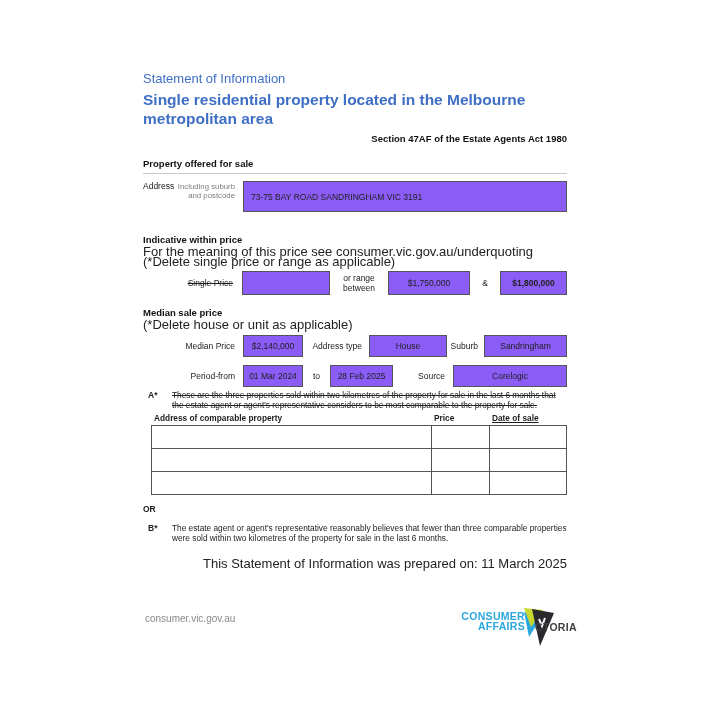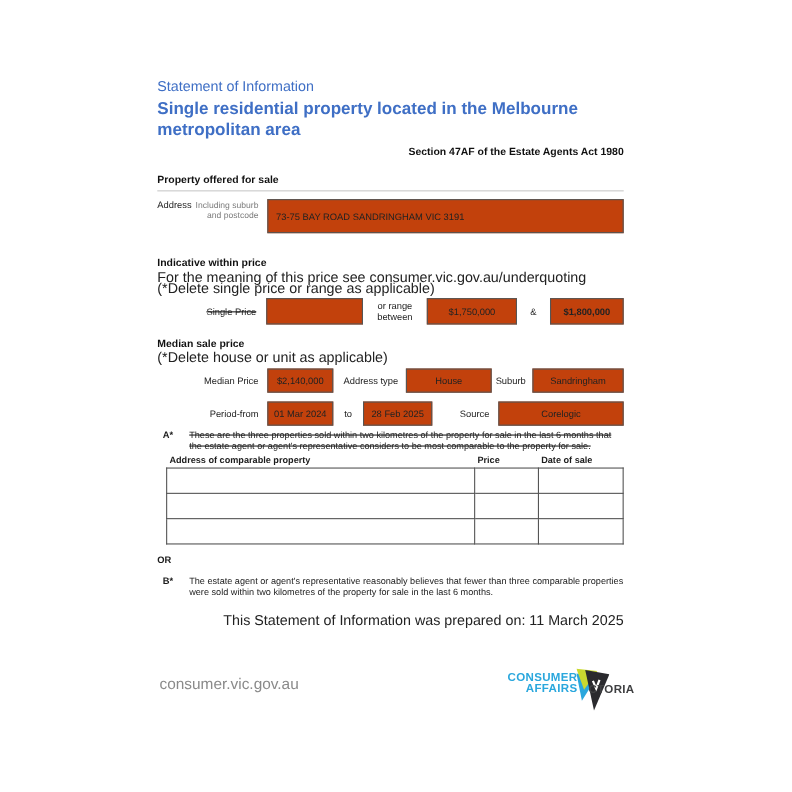--- a/index.html
+++ b/index.html
@@ -19,21 +19,21 @@
 
   .h-sec { font-size:9.5px; font-weight:bold; color:#111; line-height:11px; }
   .prop-heading { margin-top:14px; padding-bottom:4px; border-bottom:1px solid #c9c9c9; }
 
   .row { display:flex; align-items:center; }
   .label-col { width:100px; text-align:right; padding-right:8px; font-size:8.5px; color:#222; }
   .sub-label { font-size:7.8px; color:#7c7c7c; line-height:9px; margin-top:1px; }
   .box {
     border:1px solid #555;
     display:flex; align-items:center; justify-content:center;
-    font-size:8.5px; color:#222; background:#c2410c;
+    font-size:8.5px; color:#222; background:#8b5cf6;
   }
   .address-row { margin-top:7px; align-items:stretch; }
   .address-label-col { display:flex; flex-direction:row; justify-content:center; }
   .address-box { flex:1; height:31px; justify-content:flex-start; padding-left:7px; }
 
   .ind-heading { margin-top:22px; }
   .note { margin-top:2px; font-size:13px; line-height:10px; color:#222; }
   .price-row { margin-top:4px; height:24px; }
   .strike { text-decoration:line-through; }
   .single-price-label { width:99px; text-align:right; padding-right:9px; font-size:8.5px; }
@@ -59,30 +59,30 @@
   .source-box { flex:1; }
 
   .cmp-heading { margin-top:11px; }
   .para-row { display:flex; margin-top:3px; }
   .para-tag { width:29px; font-size:8.5px; font-weight:bold; padding-left:5px; }
   .para-text { flex:1; font-size:8.3px; line-height:10px; color:#222; }
 
   .cmp-head { display:flex; margin-top:3px; margin-left:8px; width:415px; font-size:8.3px; font-weight:bold; line-height:10px; }
   .c1 { width:280px; }
   .c2 { width:58px; }
-  .c3 { width:77px; }
+  .c3 { width:77px;text-decoration:underline; }
   .cmp-head .ch { padding-left:3px; }
   .cmp-table { margin-top:2px; margin-left:8px; border-collapse:collapse; }
   .cmp-table td { border:1px solid #555; height:23px; padding:0; }
 
   .or-label { margin-top:9px; font-size:8.5px; font-weight:bold; }
   .b-para { margin-top:9px; }
   .prepared { margin-top:13px; text-align:right; font-size:13px; color:#222; }
 
-  .footer-url { position:absolute; left:145px; top:613px; font-size:14px; color:#8a8a8a; }
+  .footer-url { position:absolute; left:145px; top:613px; font-size:10px; color:#8a8a8a; }
   .logo { position:absolute; left:453px; top:607px; width:120px; height:42px; }
   .logo-lines { position:absolute; left:0; top:4px; width:72px; text-align:right;
                 font-size:10.5px; font-weight:bold; color:#2aa7dd; line-height:10px; letter-spacing:0.3px; }
   .logo-triangle { position:absolute; left:71px; top:0; }
   .logo-word { position:absolute; left:82px; top:14px; font-size:10.5px; font-weight:bold;
                color:#3f4042; letter-spacing:0.3px; }
 </style>
 </head>
 <body>
 

